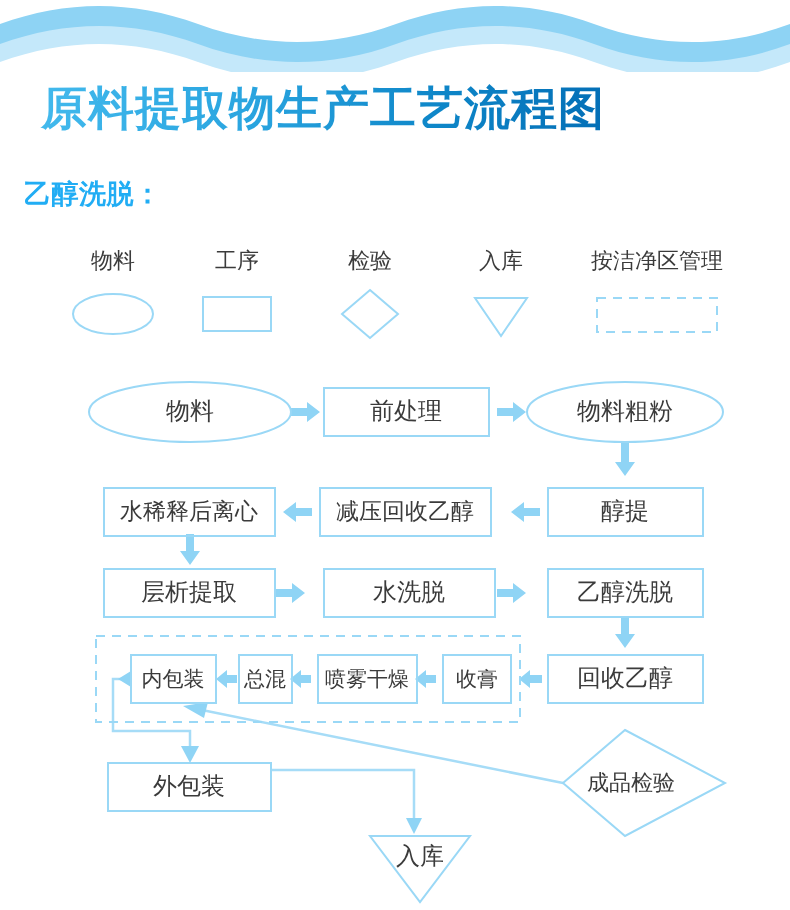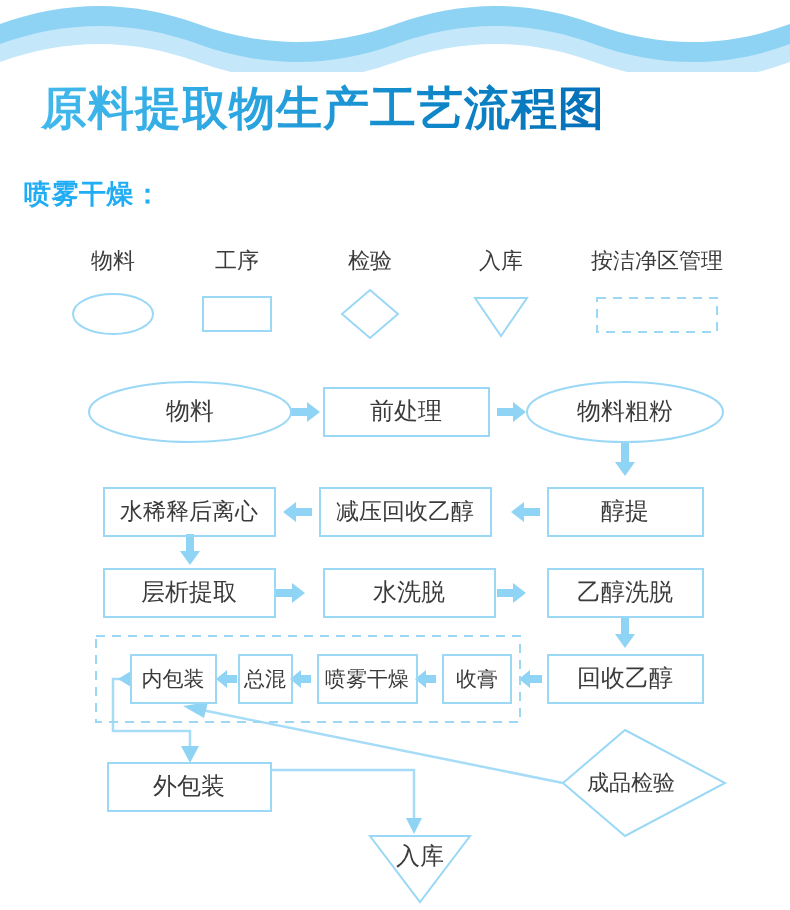--- a/index.html
+++ b/index.html
@@ -86,21 +86,21 @@
 </head>
 <body>
 
 <svg id="wave-banner" viewBox="0 0 790 72" preserveAspectRatio="none">
   <path d="M0,32 C 66,8 132,8 198,32 C 264,56 330,56 396,32 C 462,8 528,8 594,32 C 660,56 726,56 790,32 L790,62 C 726,86 660,86 594,62 C 528,38 462,38 396,62 C 330,86 264,86 198,62 C 132,38 66,38 0,62 Z" fill="#c4e8fa"></path>
   <path d="M0,24 C 66,0 132,0 198,24 C 264,48 330,48 396,24 C 462,0 528,0 594,24 C 660,48 726,48 790,24 L790,44 C 726,68 660,68 594,44 C 528,20 462,20 396,44 C 330,68 264,68 198,44 C 132,20 66,20 0,44 Z" fill="#8ed3f4"></path>
 </svg>
 
 <div id="page-title">原料提取物生产工艺流程图</div>
 
-<div id="legend-title">喷雾干燥：</div>
+<div id="legend-title">乙醇洗脱：</div>
 
 <svg id="diagram" viewBox="0 0 790 910">
 
   <g>
     <text class="legend-label" x="113" y="262">物料</text>
     <ellipse class="outline" cx="113" cy="314" rx="40" ry="20"></ellipse>
   </g>
   <g>
     <text class="legend-label" x="237" y="262">工序</text>
     <rect class="outline" x="203" y="297" width="68" height="34"></rect>

